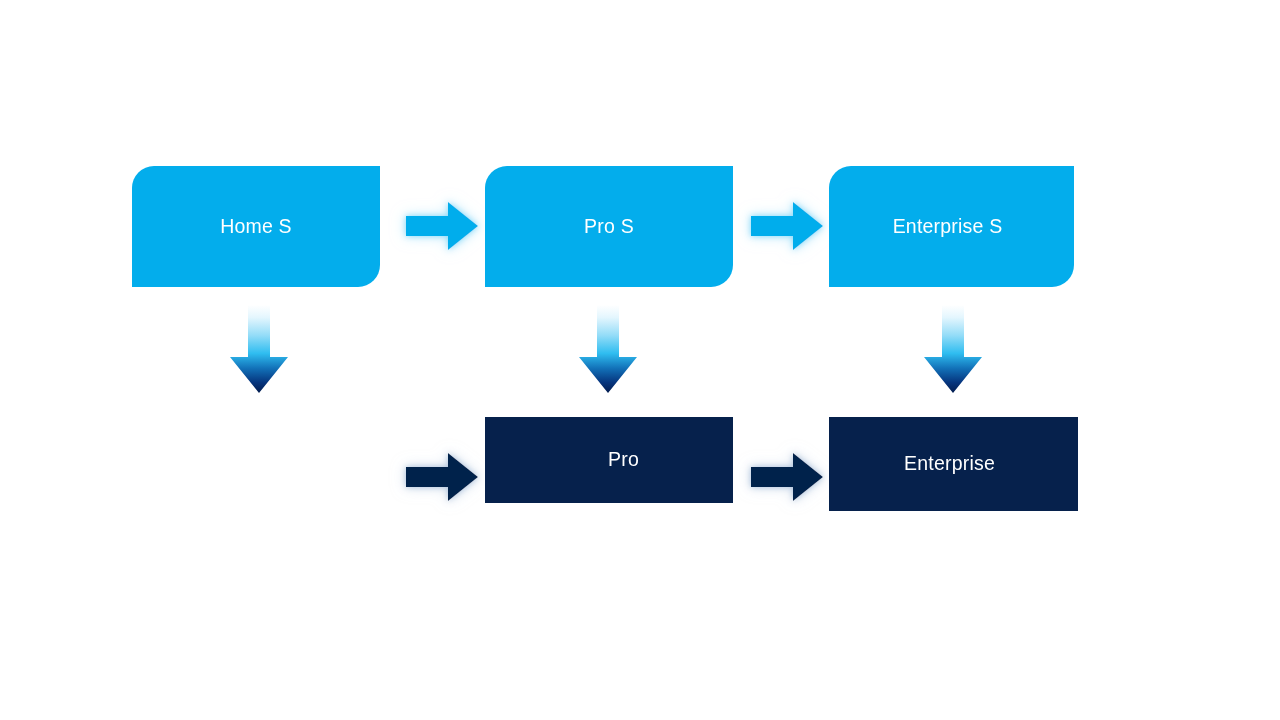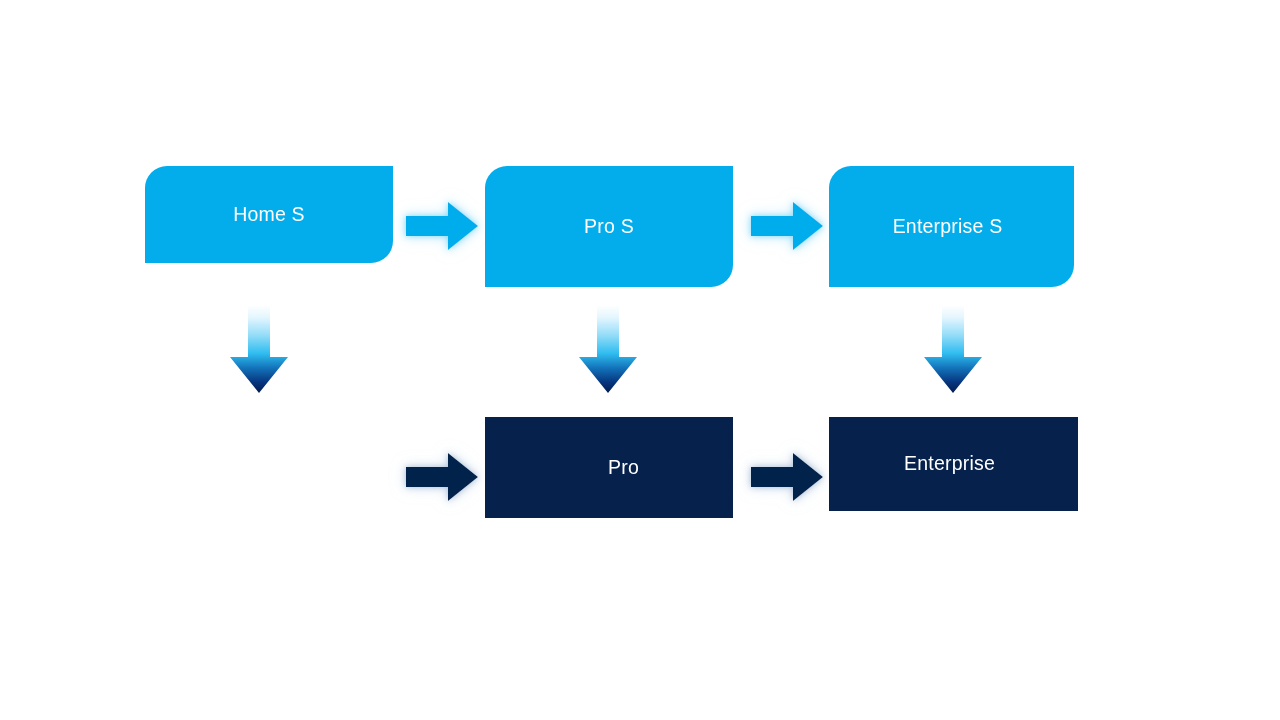--- a/index.html
+++ b/index.html
@@ -104,21 +104,21 @@
         <stop offset="14%" stop-color="#E4F6FE"></stop>
         <stop offset="34%" stop-color="#96DDF8"></stop>
         <stop offset="55%" stop-color="#2FBDF0"></stop>
         <stop offset="72%" stop-color="#1271B8"></stop>
         <stop offset="88%" stop-color="#06357E"></stop>
         <stop offset="100%" stop-color="#031C4E"></stop>
       </linearGradient>
     </defs>
   </svg>
 
-  <div class="node-box tier-s" style="left:145px; top:166px; width:248px; height:97px;">
+  <div class="node-box tier-s" style="left:132px; top:166px; width:248px; height:121px;">
     <span class="node-label">Home S</span>
   </div>
 
   <div class="arrow-h" style="left:404px; top:198px;">
     <svg viewBox="0 0 76 56" preserveAspectRatio="none">
       <path d="M2,18 L44,18 L44,4 L74,28 L44,52 L44,38 L2,38 Z" fill="#03ADEC" filter="url(#glow-cyan)"></path>
     </svg>
   </div>
 
   <div class="node-box tier-s" style="left:485px; top:166px; width:248px; height:121px;">
@@ -153,21 +153,21 @@
     </svg>
   </div>
 
 
   <div class="arrow-h" style="left:404px; top:449px;">
     <svg viewBox="0 0 76 56" preserveAspectRatio="none">
       <path d="M2,18 L44,18 L44,4 L74,28 L44,52 L44,38 L2,38 Z" fill="#06214C" filter="url(#glow-navy)"></path>
     </svg>
   </div>
 
-  <div class="node-box tier-base" style="left:485px; top:417px; width:248px; height:101px;padding-left:29px;">
+  <div class="node-box tier-base" style="left:485px; top:417px; width:248px; height:86px;padding-left:29px;">
     <span class="node-label">Pro</span>
   </div>
 
   <div class="arrow-h" style="left:749px; top:449px;">
     <svg viewBox="0 0 76 56" preserveAspectRatio="none">
       <path d="M2,18 L44,18 L44,4 L74,28 L44,52 L44,38 L2,38 Z" fill="#06214C" filter="url(#glow-navy)"></path>
     </svg>
   </div>
 
   <div class="node-box tier-base label-shift-left" style="left:829px; top:417px; width:249px; height:94px;">

